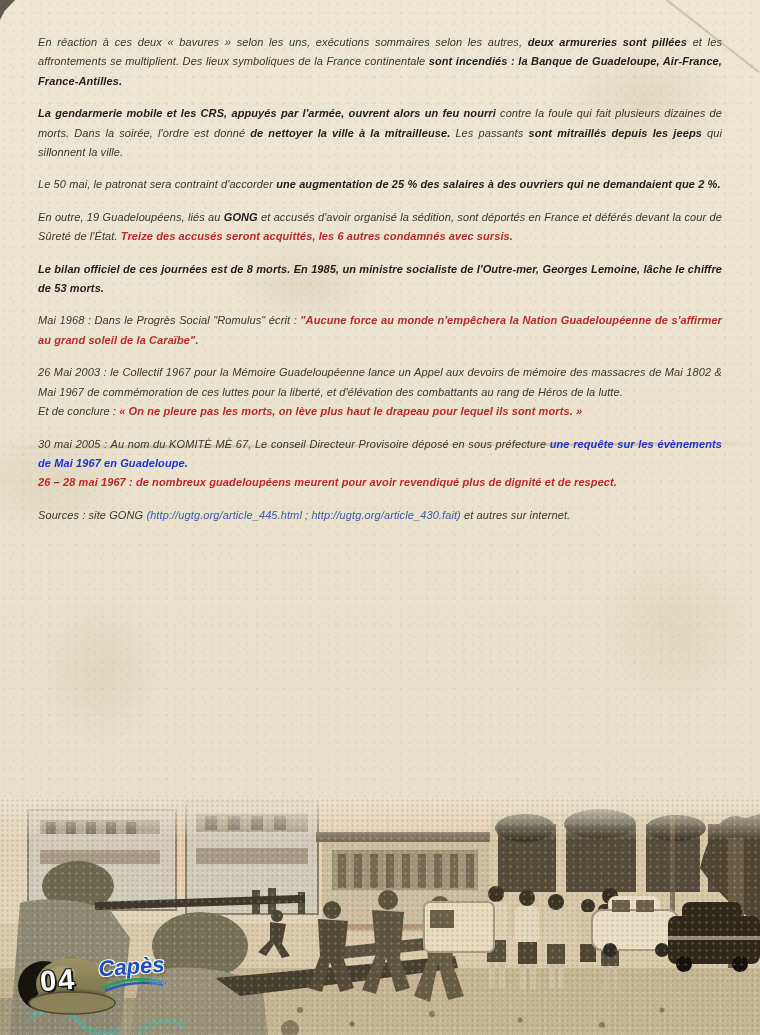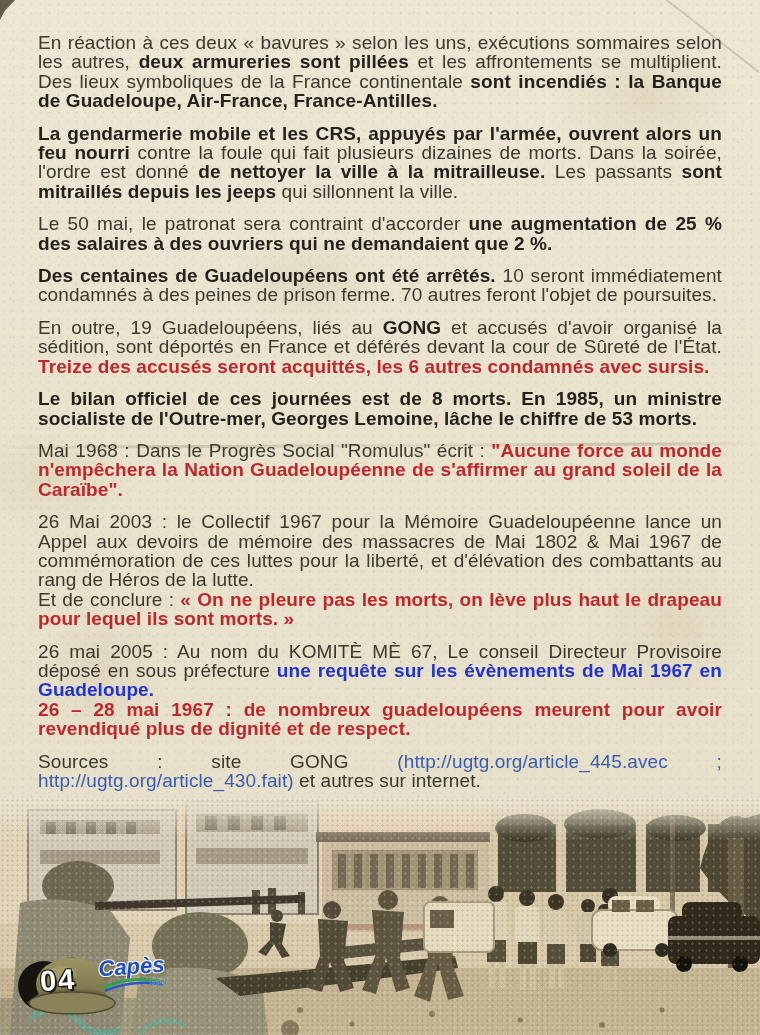--- a/index.html
+++ b/index.html
@@ -21,21 +21,21 @@
   .s1 { left:555px; top:35px;  width:180px; height:130px; background:radial-gradient(closest-side, rgba(186,160,110,.18), rgba(186,160,110,0)); }
   .s2 { left:230px; top:235px; width:150px; height:95px;  background:radial-gradient(closest-side, rgba(170,150,105,.15), rgba(170,150,105,0)); }
   .s3 { left:35px;  top:595px; width:130px; height:150px; background:radial-gradient(closest-side, rgba(170,150,105,.14), rgba(170,150,105,0)); }
   .s4 { left:595px; top:550px; width:160px; height:160px; background:radial-gradient(closest-side, rgba(186,160,110,.16), rgba(186,160,110,0)); }
   .s5 { left:-35px; top:425px; width:170px; height:110px; background:radial-gradient(closest-side, rgba(176,152,104,.15), rgba(176,152,104,0)); }
   .crease1 { position:absolute; left:0; top:444px; width:100%; height:3px; transform:rotate(-.3deg);
     background:linear-gradient(90deg, rgba(130,110,75,0) 0%, rgba(130,110,75,.28) 20%, rgba(130,110,75,.1) 55%, rgba(130,110,75,.3) 85%, rgba(130,110,75,0) 100%); }
   .crease2 { position:absolute; left:625px; top:25px; width:150px; height:2px; background:rgba(130,110,75,.28); transform:rotate(38deg); }
 
   .article { position:absolute; top:33px; left:38px; right:38px; }
-  .para { margin:13px 0 0; font-size:19px; line-height:19.4px; text-align:justify; letter-spacing:.1px; }
+  .para { margin:13px 0 0; font-size:11px; line-height:19.4px; text-align:justify; letter-spacing:.1px;font-style:italic; }
   .para:first-child, .para.tight { margin-top:0; }
   .seg-bold { font-weight:bold; color:#24221c; }
   .seg-red  { font-weight:bold; color:#c0272c; }
   .seg-blue { font-weight:bold; color:#2233d1; }
   .seg-link { color:#3a5cb0; }
 
   .collage { position:absolute; left:0; bottom:0; width:760px; height:237px; }
   .collage svg { display:block; width:760px; height:237px; }
   .collage-fade { position:absolute; top:0; left:0; right:0; height:42px;
     background:linear-gradient(180deg,#e9e3ce 0%, rgba(233,227,206,0) 100%); }
@@ -69,29 +69,28 @@
   <div class="stain s3"></div>
   <div class="stain s4"></div>
   <div class="stain s5"></div>
   <div class="crease1"></div>
   <div class="crease2"></div>
 
   <div class="article">
       <p class="para"><span class="seg-normal">En réaction à ces deux « bavures » selon les uns, exécutions sommaires selon les autres, </span><span class="seg-bold">deux armureries sont pillées</span><span class="seg-normal"> et les affrontements se multiplient. Des lieux symboliques de la France continentale </span><span class="seg-bold">sont incendiés : la Banque de Guadeloupe, Air-France, France-Antilles.</span></p>
       <p class="para"><span class="seg-bold">La gendarmerie mobile et les CRS, appuyés par l'armée,  ouvrent alors  un feu nourri</span><span class="seg-normal"> contre la foule qui fait plusieurs dizaines de morts. Dans la soirée, l'ordre est donné </span><span class="seg-bold">de nettoyer la ville à la mitrailleuse.</span><span class="seg-normal"> Les passants </span><span class="seg-bold">sont mitraillés depuis les jeeps</span><span class="seg-normal"> qui sillonnent la ville.</span></p>
       <p class="para"><span class="seg-normal">Le 50 mai, le patronat sera contraint d'accorder </span><span class="seg-bold">une augmentation de 25 % des salaires à des ouvriers qui ne demandaient que 2 %.</span></p>
-      <p class="para"><span class="seg-bold">Des centaines de Guadeloupéens ont été arrêtés.</span><span class="seg-normal"> 10 seront immédiatement condamnés à des peines de prison ferme. 70 autres feront l'objet de poursuites.</span></p>
       <p class="para"><span class="seg-normal">En outre, 19 Guadeloupéens, liés au </span><span class="seg-bold">GONG</span><span class="seg-normal"> et accusés d'avoir organisé la sédition, sont déportés en France et déférés devant la cour de Sûreté de l'État. </span><span class="seg-red">Treize des accusés seront acquittés, les 6 autres condamnés avec sursis.</span></p>
       <p class="para"><span class="seg-bold">Le bilan officiel de ces journées est de 8 morts. En 1985, un ministre socialiste de l'Outre-mer, Georges Lemoine, lâche le chiffre de 53 morts.</span></p>
       <p class="para"><span class="seg-normal">Mai 1968 : Dans le Progrès Social "Romulus" écrit : </span><span class="seg-red">"Aucune force au monde n'empêchera la Nation Guadeloupéenne de s'affirmer au grand soleil de la Caraïbe".</span></p>
       <p class="para"><span class="seg-normal">26 Mai 2003 : le Collectif 1967 pour la Mémoire Guadeloupéenne lance un Appel aux devoirs de mémoire des massacres de Mai 1802 &amp; Mai 1967 de commémoration de ces luttes pour la liberté, et d'élévation des combattants au rang de Héros de la lutte.</span></p>
       <p class="para tight"><span class="seg-normal">Et de conclure : </span><span class="seg-red">« On ne pleure pas les morts, on lève plus haut le drapeau pour lequel ils sont morts. »</span></p>
-      <p class="para"><span class="seg-normal">26 mai 2005 : Au nom du KOMITÈ MÈ 67, Le conseil Directeur Provisoire déposé en sous préfecture </span><span class="seg-blue">une requête sur les évènements de Mai 1967 en Guadeloupe.</span></p>
+      <p class="para"><span class="seg-normal">30 mai 2005 : Au nom du KOMITÈ MÈ 67, Le conseil Directeur Provisoire déposé en sous préfecture </span><span class="seg-blue">une requête sur les évènements de Mai 1967 en Guadeloupe.</span></p>
       <p class="para tight"><span class="seg-red">26 – 28 mai 1967 : de nombreux guadeloupéens meurent pour avoir revendiqué plus de dignité et de respect.</span></p>
-      <p class="para"><span class="seg-normal">Sources : site GONG </span><span class="seg-link">(http://ugtg.org/article_445.avec ;</span><span class="seg-link"> http://ugtg.org/article_430.fait)</span><span class="seg-normal"> et autres sur internet.</span></p>
+      <p class="para"><span class="seg-normal">Sources : site GONG </span><span class="seg-link">(http://ugtg.org/article_445.html ;</span><span class="seg-link"> http://ugtg.org/article_430.fait)</span><span class="seg-normal"> et autres sur internet.</span></p>
     </div>
 
   <div class="collage">
     <svg viewBox="0 0 760 237" preserveAspectRatio="none">
       <rect width="760" height="237" fill="#d9cbab"></rect>
       <rect x="0" y="0" width="760" height="125" fill="#e2d5ba"></rect>
       <ellipse cx="340" cy="30" rx="300" ry="78" fill="#e8ccac" opacity="0.75"></ellipse>
 
       <g stroke="#8d8471" stroke-width="2" fill="#d3ccba">
         <rect x="28" y="12" width="148" height="100"></rect>

